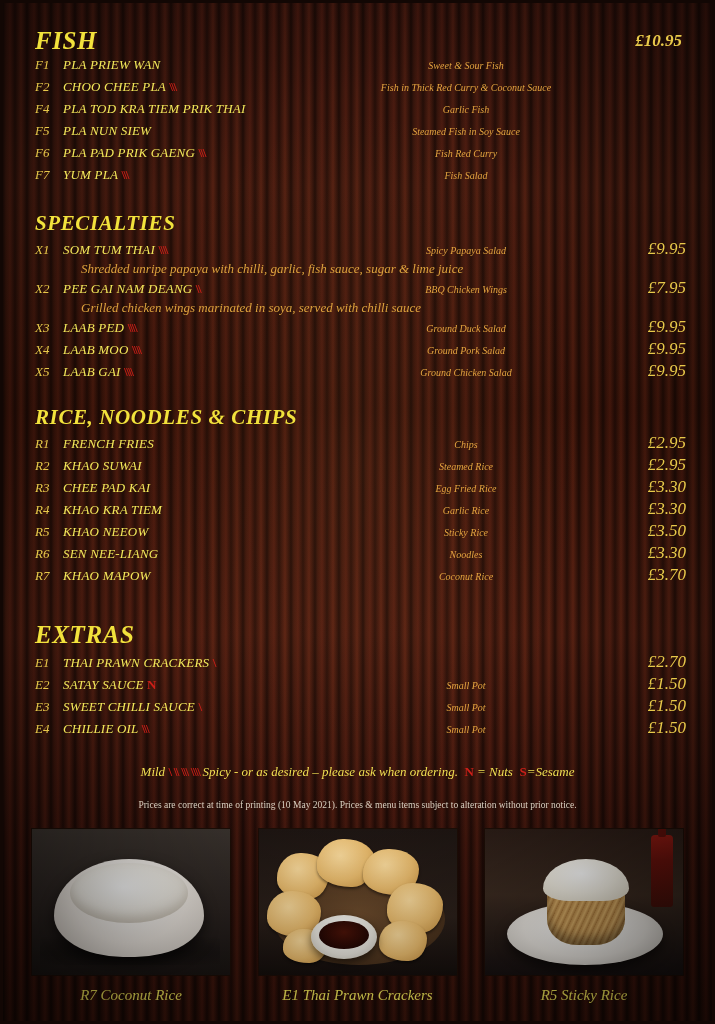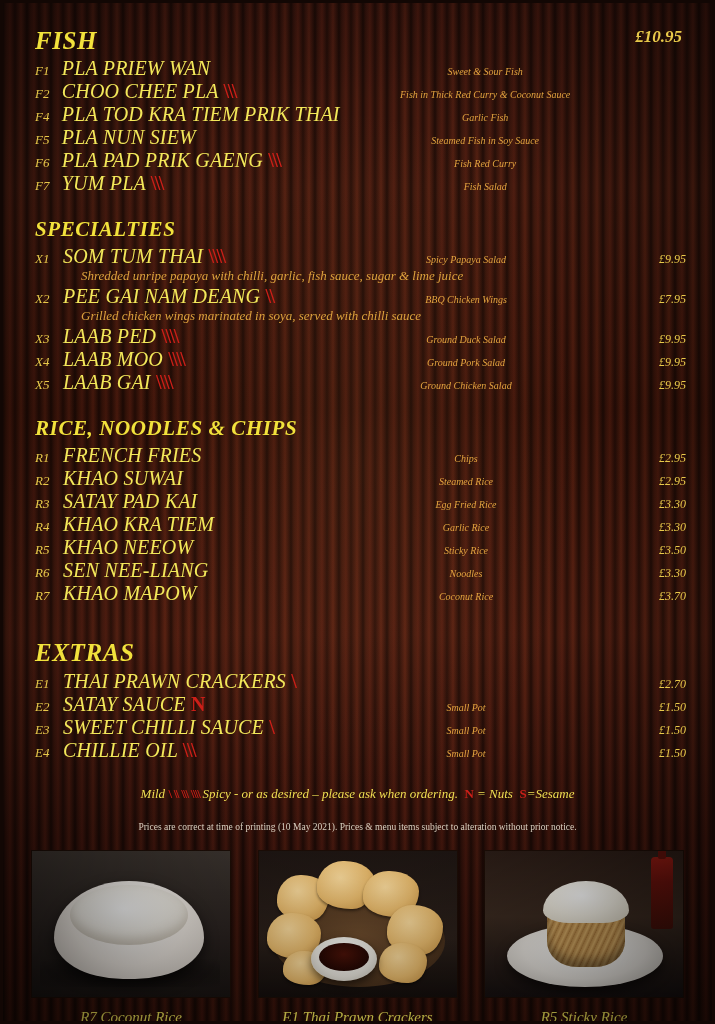--- a/index.html
+++ b/index.html
@@ -57,53 +57,53 @@
   }
   table.menu td { vertical-align: baseline; padding: 0; }
   .c-code {
     width: 34px;
     color: #e8c94a;
     font-size: 13px;
     padding-left: 6px !important;
   }
   .c-name {
     color: #f3e85a;
-    font-size: 20px;
+    font-size: 13px;
     letter-spacing: 0.2px;
     white-space: nowrap;
     padding-right: 8px !important;
   }
   .c-desc {
     color: #e2a33f;
     font-size: 10px;
     width: 300px;
     text-align: center;
   }
   .c-price {
     color: #e8c94a;
-    font-size: 12px;
+    font-size: 17px;
     text-align: right;
     width: 70px;
     white-space: nowrap;
   }
   tr.row > td { height: 22px; }
   .sub-desc {
     color: #dca23d;
     font-size: 13px;
     font-style: italic;
     padding-left: 52px !important;
     height: 17px;
   }
   .chilli { color: #cc1f18; letter-spacing: -1.5px; font-style: normal; font-weight: bold; }
   .nut { color: #cc1f18; font-style: normal; font-weight: bold; }
 
   
   .fish-head {
     display: flex;
-    align-items: flex-start;
+    align-items: center;
     justify-content: space-between;
     margin: 0 4px 2px 6px;
   }
   .fish-price {
     color: #e8c94a;
     font-size: 17px;
     font-style: italic;
     font-weight: bold;
   }
   .gap-md { height: 22px; }
@@ -339,21 +339,21 @@
           <td class="c-price">£2.95</td>
         </tr>
         <tr class="row">
           <td class="c-code">R2</td>
           <td class="c-name">KHAO SUWAI</td>
           <td class="c-desc">Steamed Rice</td>
           <td class="c-price">£2.95</td>
         </tr>
         <tr class="row">
           <td class="c-code">R3</td>
-          <td class="c-name">SATAY PAD KAI</td>
+          <td class="c-name">CHEE PAD KAI</td>
           <td class="c-desc">Egg Fried Rice</td>
           <td class="c-price">£3.30</td>
         </tr>
         <tr class="row">
           <td class="c-code">R4</td>
           <td class="c-name">KHAO KRA TIEM</td>
           <td class="c-desc">Garlic Rice</td>
           <td class="c-price">£3.30</td>
         </tr>
         <tr class="row">

